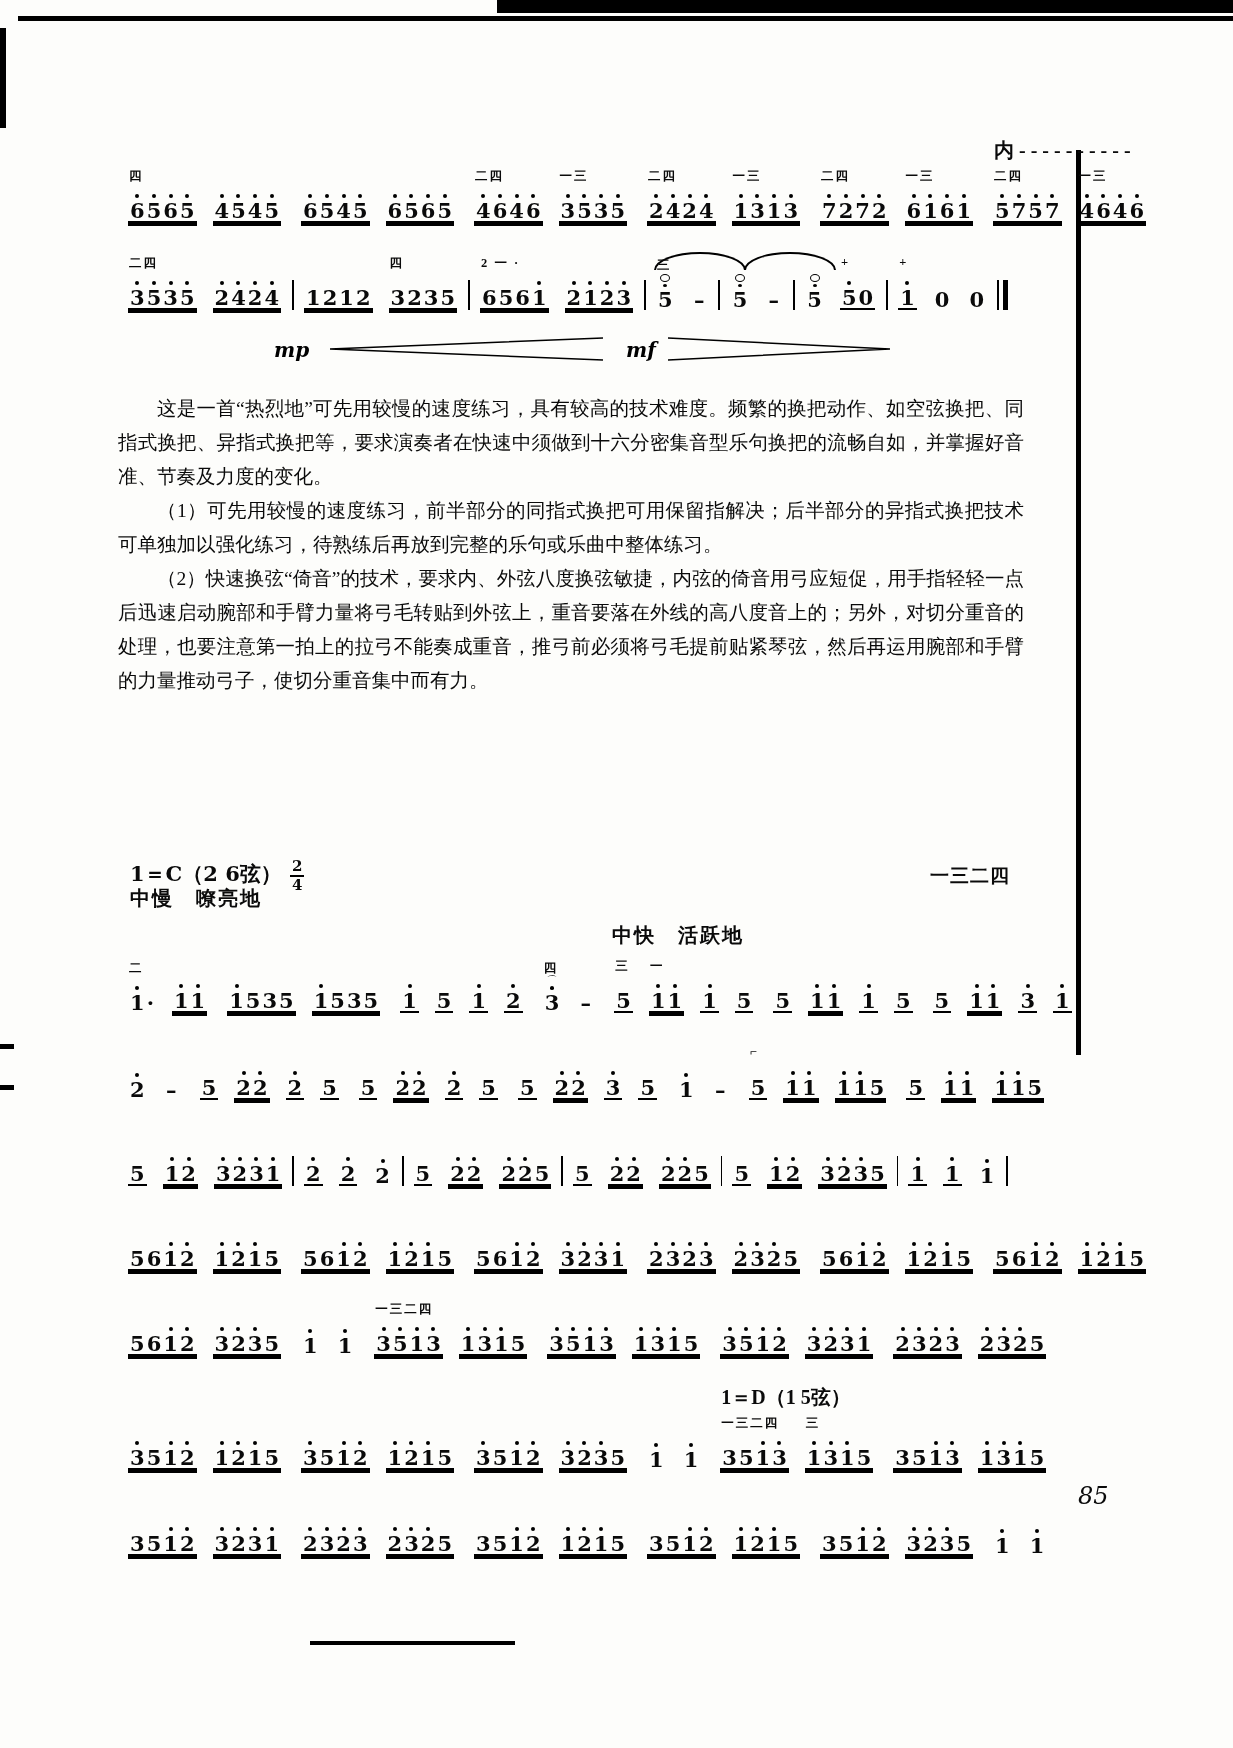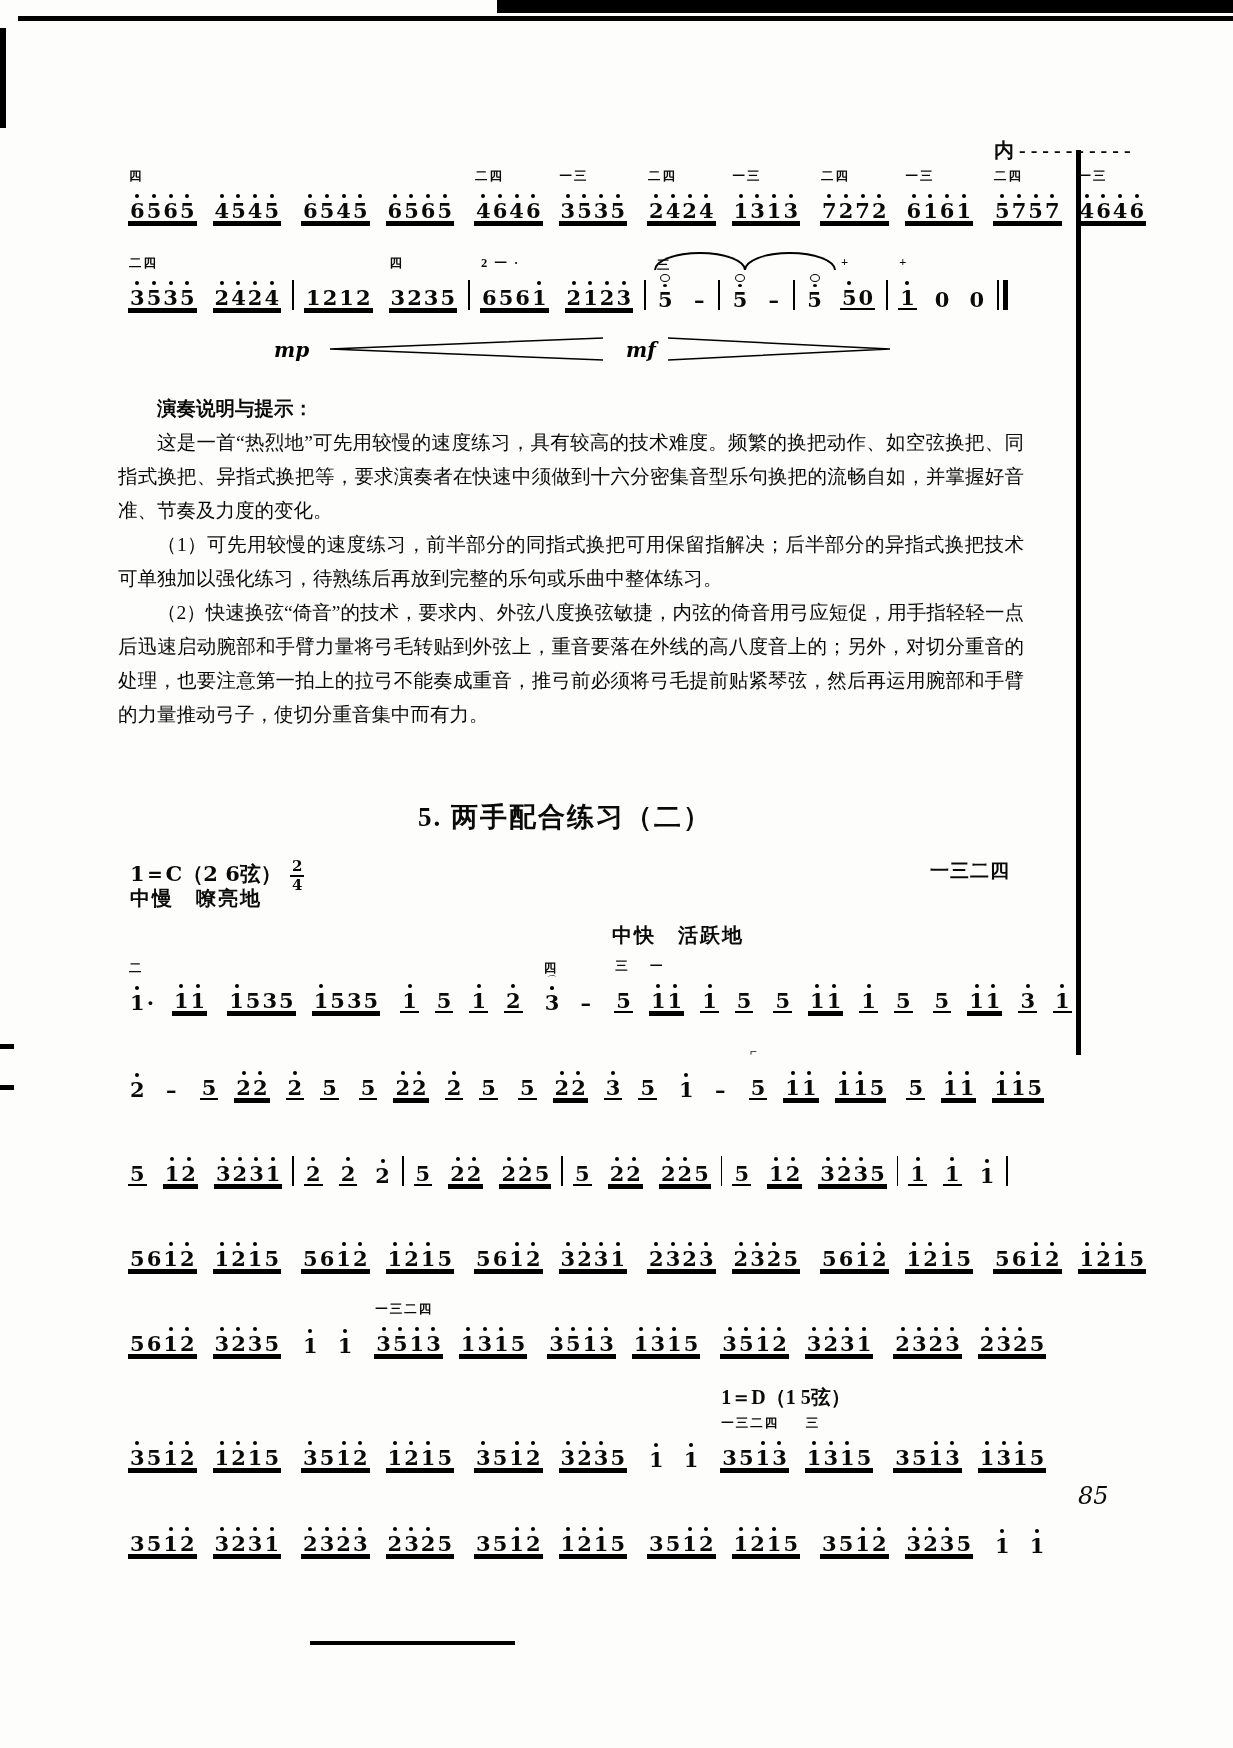--- a/index.html
+++ b/index.html
@@ -35,21 +35,21 @@
   .dyn{position:absolute;left:268px;top:330px;}
   
   .prose{position:absolute;left:118px;top:392px;width:906px;font-size:19.5px;line-height:34px;
          text-align:justify;}
   .prose p{margin:0;text-indent:2em;}
   .prose p.h{font-weight:bold;}
   
   .title5{position:absolute;left:120px;top:799px;width:890px;text-align:center;
           font-size:27px;font-weight:bold;letter-spacing:2px;}
   .keyrow{position:absolute;left:130px;top:858px;width:880px;display:flex;
-          justify-content:space-between;align-items:flex-start;}
+          justify-content:space-between;align-items:center;}
   .keysig{font-family:"DejaVu Serif",serif;font-weight:bold;font-size:21px;}
   .frac{display:inline-flex;flex-direction:column;align-items:center;font-size:15px;line-height:1.1;
         margin-left:8px;vertical-align:middle;font-weight:bold;}
   .frac .num{border-bottom:2px solid #000;padding:0 2px;}
   .composer{font-size:19px;font-weight:bold;letter-spacing:1px;}
   .tempo{position:absolute;font-size:20px;font-weight:bold;letter-spacing:2px;}
   .t1{left:130px;top:885px;}
   .t2{left:612px;top:922px;}
   .pageno{position:absolute;left:1078px;top:1482px;font-family:"DejaVu Serif",serif;
           font-style:italic;font-size:24px;}
@@ -705,27 +705,25 @@
   <div class="dyn">
     <svg width="650" height="40">
       <text x="6" y="27">mp</text>
       <path d="M62,19 L335,8 M62,19 L335,30" stroke="#000" stroke-width="1.5" fill="none"></path>
       <text x="358" y="27">mf</text>
       <path d="M400,8 L622,19 M400,30 L622,19" stroke="#000" stroke-width="1.5" fill="none"></path>
     </svg>
   </div>
 
   <div class="prose">
-    <p class="h">演奏说明与提示：</p>
     <p>这是一首“热烈地”可先用较慢的速度练习，具有较高的技术难度。频繁的换把动作、如空弦换把、同指式换把、异指式换把等，要求演奏者在快速中须做到十六分密集音型乐句换把的流畅自如，并掌握好音准、节奏及力度的变化。</p>
     <p>（1）可先用较慢的速度练习，前半部分的同指式换把可用保留指解决；后半部分的异指式换把技术可单独加以强化练习，待熟练后再放到完整的乐句或乐曲中整体练习。</p>
     <p>（2）快速换弦“倚音”的技术，要求内、外弦八度换弦敏捷，内弦的倚音用弓应短促，用手指轻轻一点后迅速启动腕部和手臂力量将弓毛转贴到外弦上，重音要落在外线的高八度音上的；另外，对切分重音的处理，也要注意第一拍上的拉弓不能奏成重音，推弓前必须将弓毛提前贴紧琴弦，然后再运用腕部和手臂的力量推动弓子，使切分重音集中而有力。</p>
   </div>
 
-  <div class="title5">5. 两手配合练习（二）</div>
   <div class="keyrow">
     <span class="keysig">
       <span>1＝C（2 6弦）</span><span class="frac">
           <span class="num">2</span>
           <span class="den">4</span>
         </span>
     </span>
     <span class="composer">一三二四</span>
   </div>
   <div class="tempo t1">中慢　嘹亮地</div>

